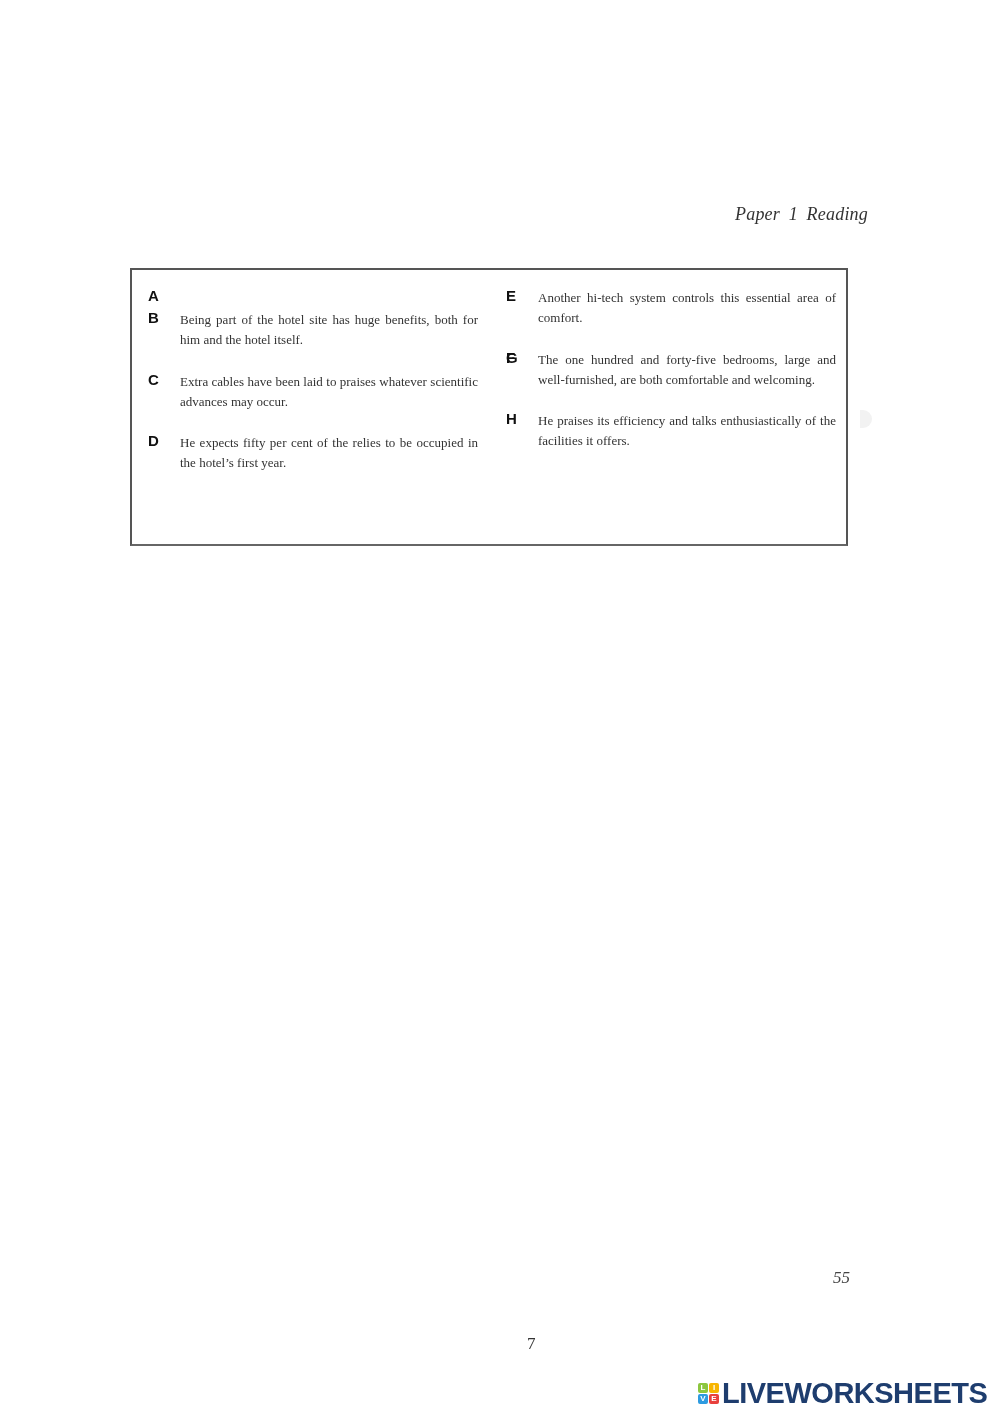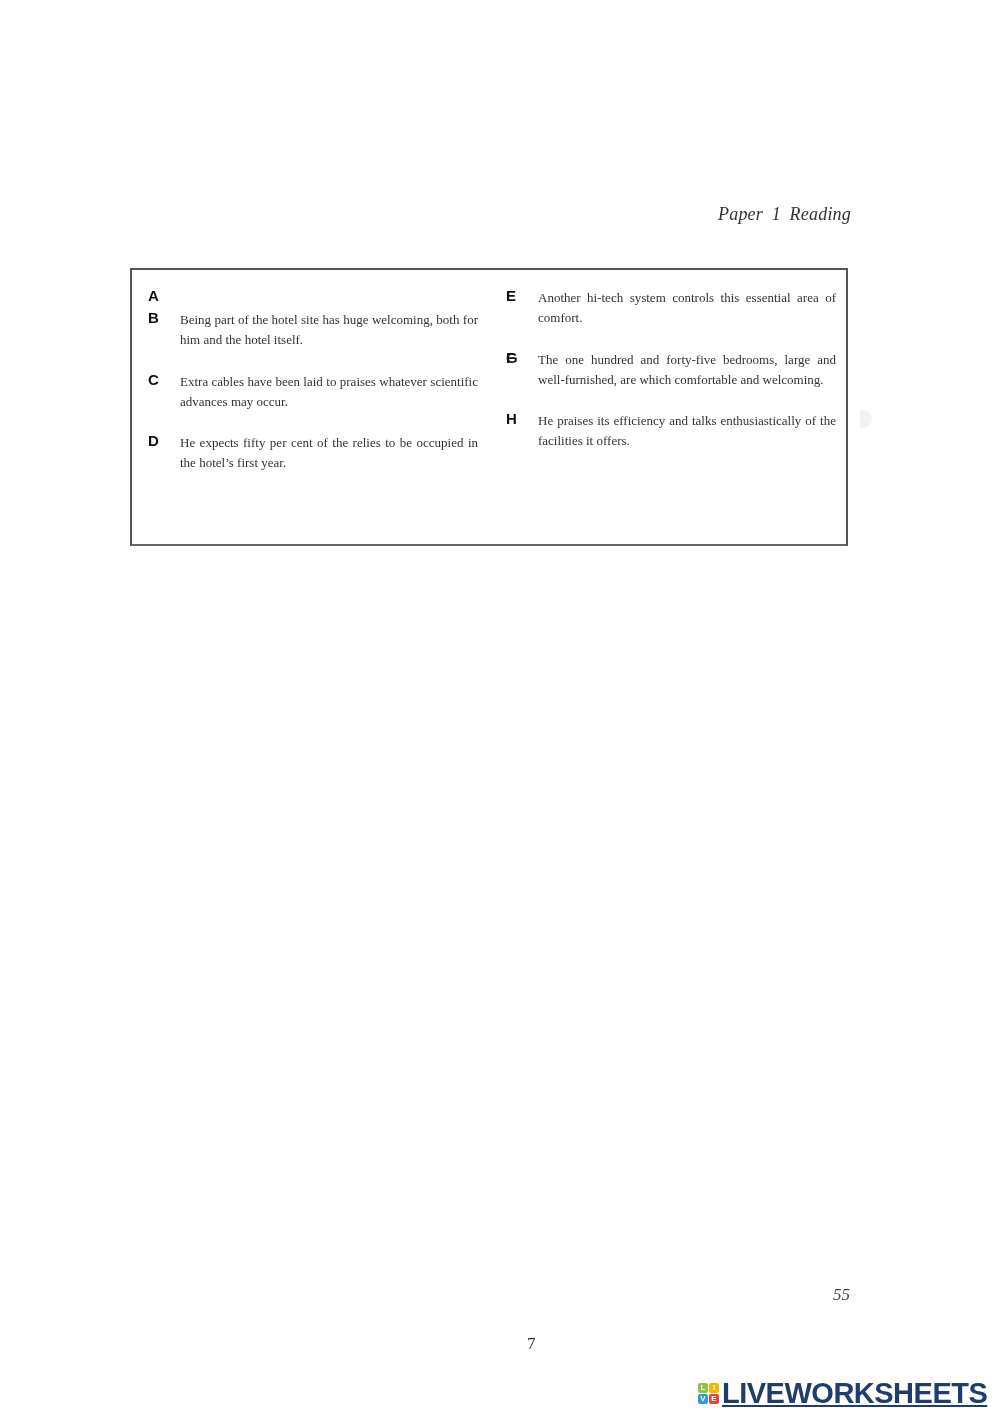--- a/index.html
+++ b/index.html
@@ -11,21 +11,21 @@
       width: 1000px;
       height: 1413px;
       position: relative;
       overflow: hidden;
       font-family: "Liberation Serif", "DejaVu Serif", serif;
       color: #2a2a2a;
     }
     .header {
       position: absolute;
       top: 204px;
-      right: 149px;
+      right: 132px;
       font-family: "Liberation Serif", serif;
       font-style: italic;
       font-size: 18px;
       color: #333;
       letter-spacing: 0.2px;
       word-spacing: 4px;
       text-align: center;
     }
     .box {
       position: absolute;
@@ -76,21 +76,20 @@
       background: #f2f2f2;
     }
     .page-num-right {
       position: absolute;
       top: 1268px;
       left: 833px;
       font-family: "Liberation Serif", serif;
       font-style: italic;
       font-size: 17px;
       color: #444;
-      margin-top: 17px;
     }
     .page-num-center {
       position: absolute;
       top: 1334px;
       left: 527px;
       font-family: "Liberation Serif", serif;
       font-size: 17px;
       color: #333;
     }
     .brand {
@@ -117,57 +116,56 @@
       font-weight: bold;
       color: #fff;
       border-radius: 2px;
     }
     .brand-text {
       font-family: "Liberation Sans", "DejaVu Sans", sans-serif;
       font-weight: bold;
       font-size: 29px;
       color: #1e3d6e;
       letter-spacing: -0.5px;
-      text-decoration: underline;
     }
   </style>
 </head>
 <body>
 
 <div class="header">Paper 1  Reading</div>
 
 <div class="box">
   <div class="col left">
     <div class="item A">
       <span class="letter">A</span>
     </div>
     <div class="item B">
       <span class="letter">B</span>
-      <span>Being part of the hotel site has huge welcoming, both for him and the hotel itself.</span>
+      <span>Being part of the hotel site has huge benefits, both for him and the hotel itself.</span>
     </div>
     <div class="item C">
       <span class="letter">C</span>
       <span>Extra cables have been laid to praises whatever scientific advances may occur.</span>
     </div>
     <div class="item D">
       <span class="letter">D</span>
       <span>He expects fifty per cent of the relies to be occupied in the hotel’s first year.</span>
     </div>
   </div>
   <div class="col right">
     <div class="item E">
       <span class="letter">E</span>
       <span>Another hi-tech system controls this essential area of comfort.</span>
     </div>
     <div class="item F">
       <span class="letter">F</span>
     </div>
     <div class="item G">
       <span class="letter">G</span>
-      <span>The one hundred and forty-five bedrooms, large and well-furnished, are which comfortable and welcoming.</span>
+      <span>The one hundred and forty-five bedrooms, large and well-furnished, are both comfortable and welcoming.</span>
     </div>
     <div class="item H">
       <span class="letter">H</span>
       <span>He praises its efficiency and talks enthusiastically of the facilities it offers.</span>
     </div>
   </div>
 </div>
 
 <div class="ghost-mark"></div>
 

